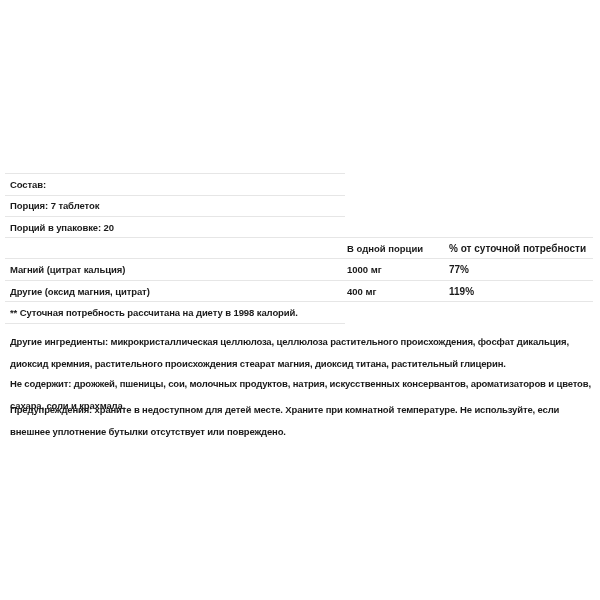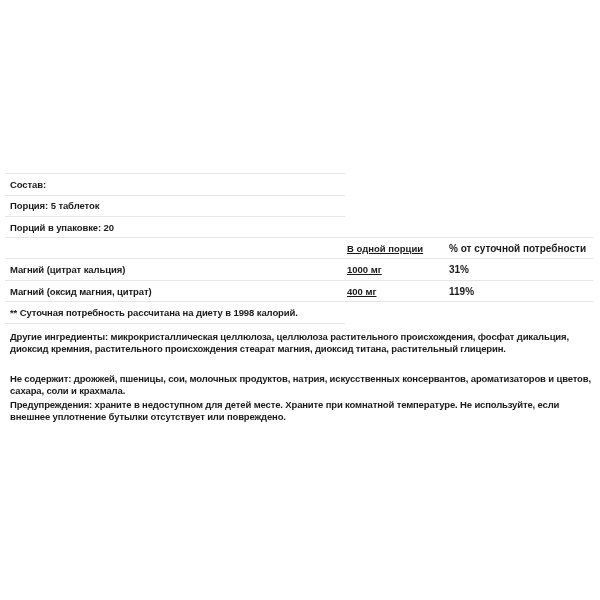--- a/index.html
+++ b/index.html
@@ -2,47 +2,47 @@
 <html><head>
 <meta charset="utf-8">
 <style>
   html, body { margin:0; padding:0; background:#ffffff; }
   body { width:600px; height:600px; position:relative; overflow:hidden;
          font-family:"Liberation Sans", sans-serif; color:#1a1a1a; }
   .hline { position:absolute; left:5px; height:1px; background:#e6e6e6; }
   .short { width:340px; }
   .wide { width:588px; }
   .row { position:absolute; left:10px; font-size:9.5px; font-weight:600; letter-spacing:-0.1px; white-space:nowrap; }
-  .col2 { position:absolute; left:347px; font-size:9.5px; font-weight:600; white-space:nowrap;text-decoration:underline; }
+  .col2 { position:absolute; left:347px; font-size:9.5px; font-weight:600; white-space:nowrap; }
   .col3 { position:absolute; left:441px; font-size:10px; font-weight:600; white-space:nowrap;margin-left:8px; }
-  .para { position:absolute; left:10px; width:585px; font-size:9.5px; font-weight:600; line-height:12px; letter-spacing:-0.15px; }
+  .para { position:absolute; left:10px; width:585px; font-size:9.5px; font-weight:600; line-height:22px; letter-spacing:-0.15px; }
 </style>
 </head>
 <body>
 
 <div>
   <div class="hline short" style="top:173px"></div>
   <div class="row" style="top:179px">Состав:</div>
   <div class="hline short" style="top:195px"></div>
-  <div class="row" style="top:200px">Порция: 5 таблеток</div>
+  <div class="row" style="top:200px">Порция: 7 таблеток</div>
   <div class="hline short" style="top:216px"></div>
   <div class="row" style="top:222px">Порций в упаковке: 20</div>
   <div class="hline wide" style="top:237px"></div>
   <div class="col2" style="top:243px">В одной порции</div>
   <div class="col3" style="top:243px">% от суточной потребности</div>
   <div class="hline wide" style="top:258px"></div>
 
   <div>
     <div class="row" style="top:264px">Магний (цитрат кальция)</div>
     <div class="col2" style="top:264px">1000 мг</div>
-    <div class="col3" style="top:264px">31%</div>
+    <div class="col3" style="top:264px">77%</div>
   </div>
   <div class="hline wide" style="top:280px"></div>
   <div>
-    <div class="row" style="top:286px">Магний (оксид магния, цитрат)</div>
+    <div class="row" style="top:286px">Другие (оксид магния, цитрат)</div>
     <div class="col2" style="top:286px">400 мг</div>
     <div class="col3" style="top:286px">119%</div>
   </div>
   <div class="hline wide" style="top:301px"></div>
   <div class="row" style="top:307px">** Суточная потребность рассчитана на диету в 1998 калорий.</div>
   <div class="hline short" style="top:323px"></div>
 </div>
 
 <div class="para" style="top:331px">Другие ингредиенты: микрокристаллическая целлюлоза, целлюлоза растительного происхождения, фосфат дикальция, диоксид кремния, растительного происхождения стеарат магния, диоксид титана, растительный глицерин.</div>
 <div class="para" style="top:373px">Не содержит: дрожжей, пшеницы, сои, молочных продуктов, натрия, искусственных консервантов, ароматизаторов и цветов, сахара, соли и крахмала.</div>

